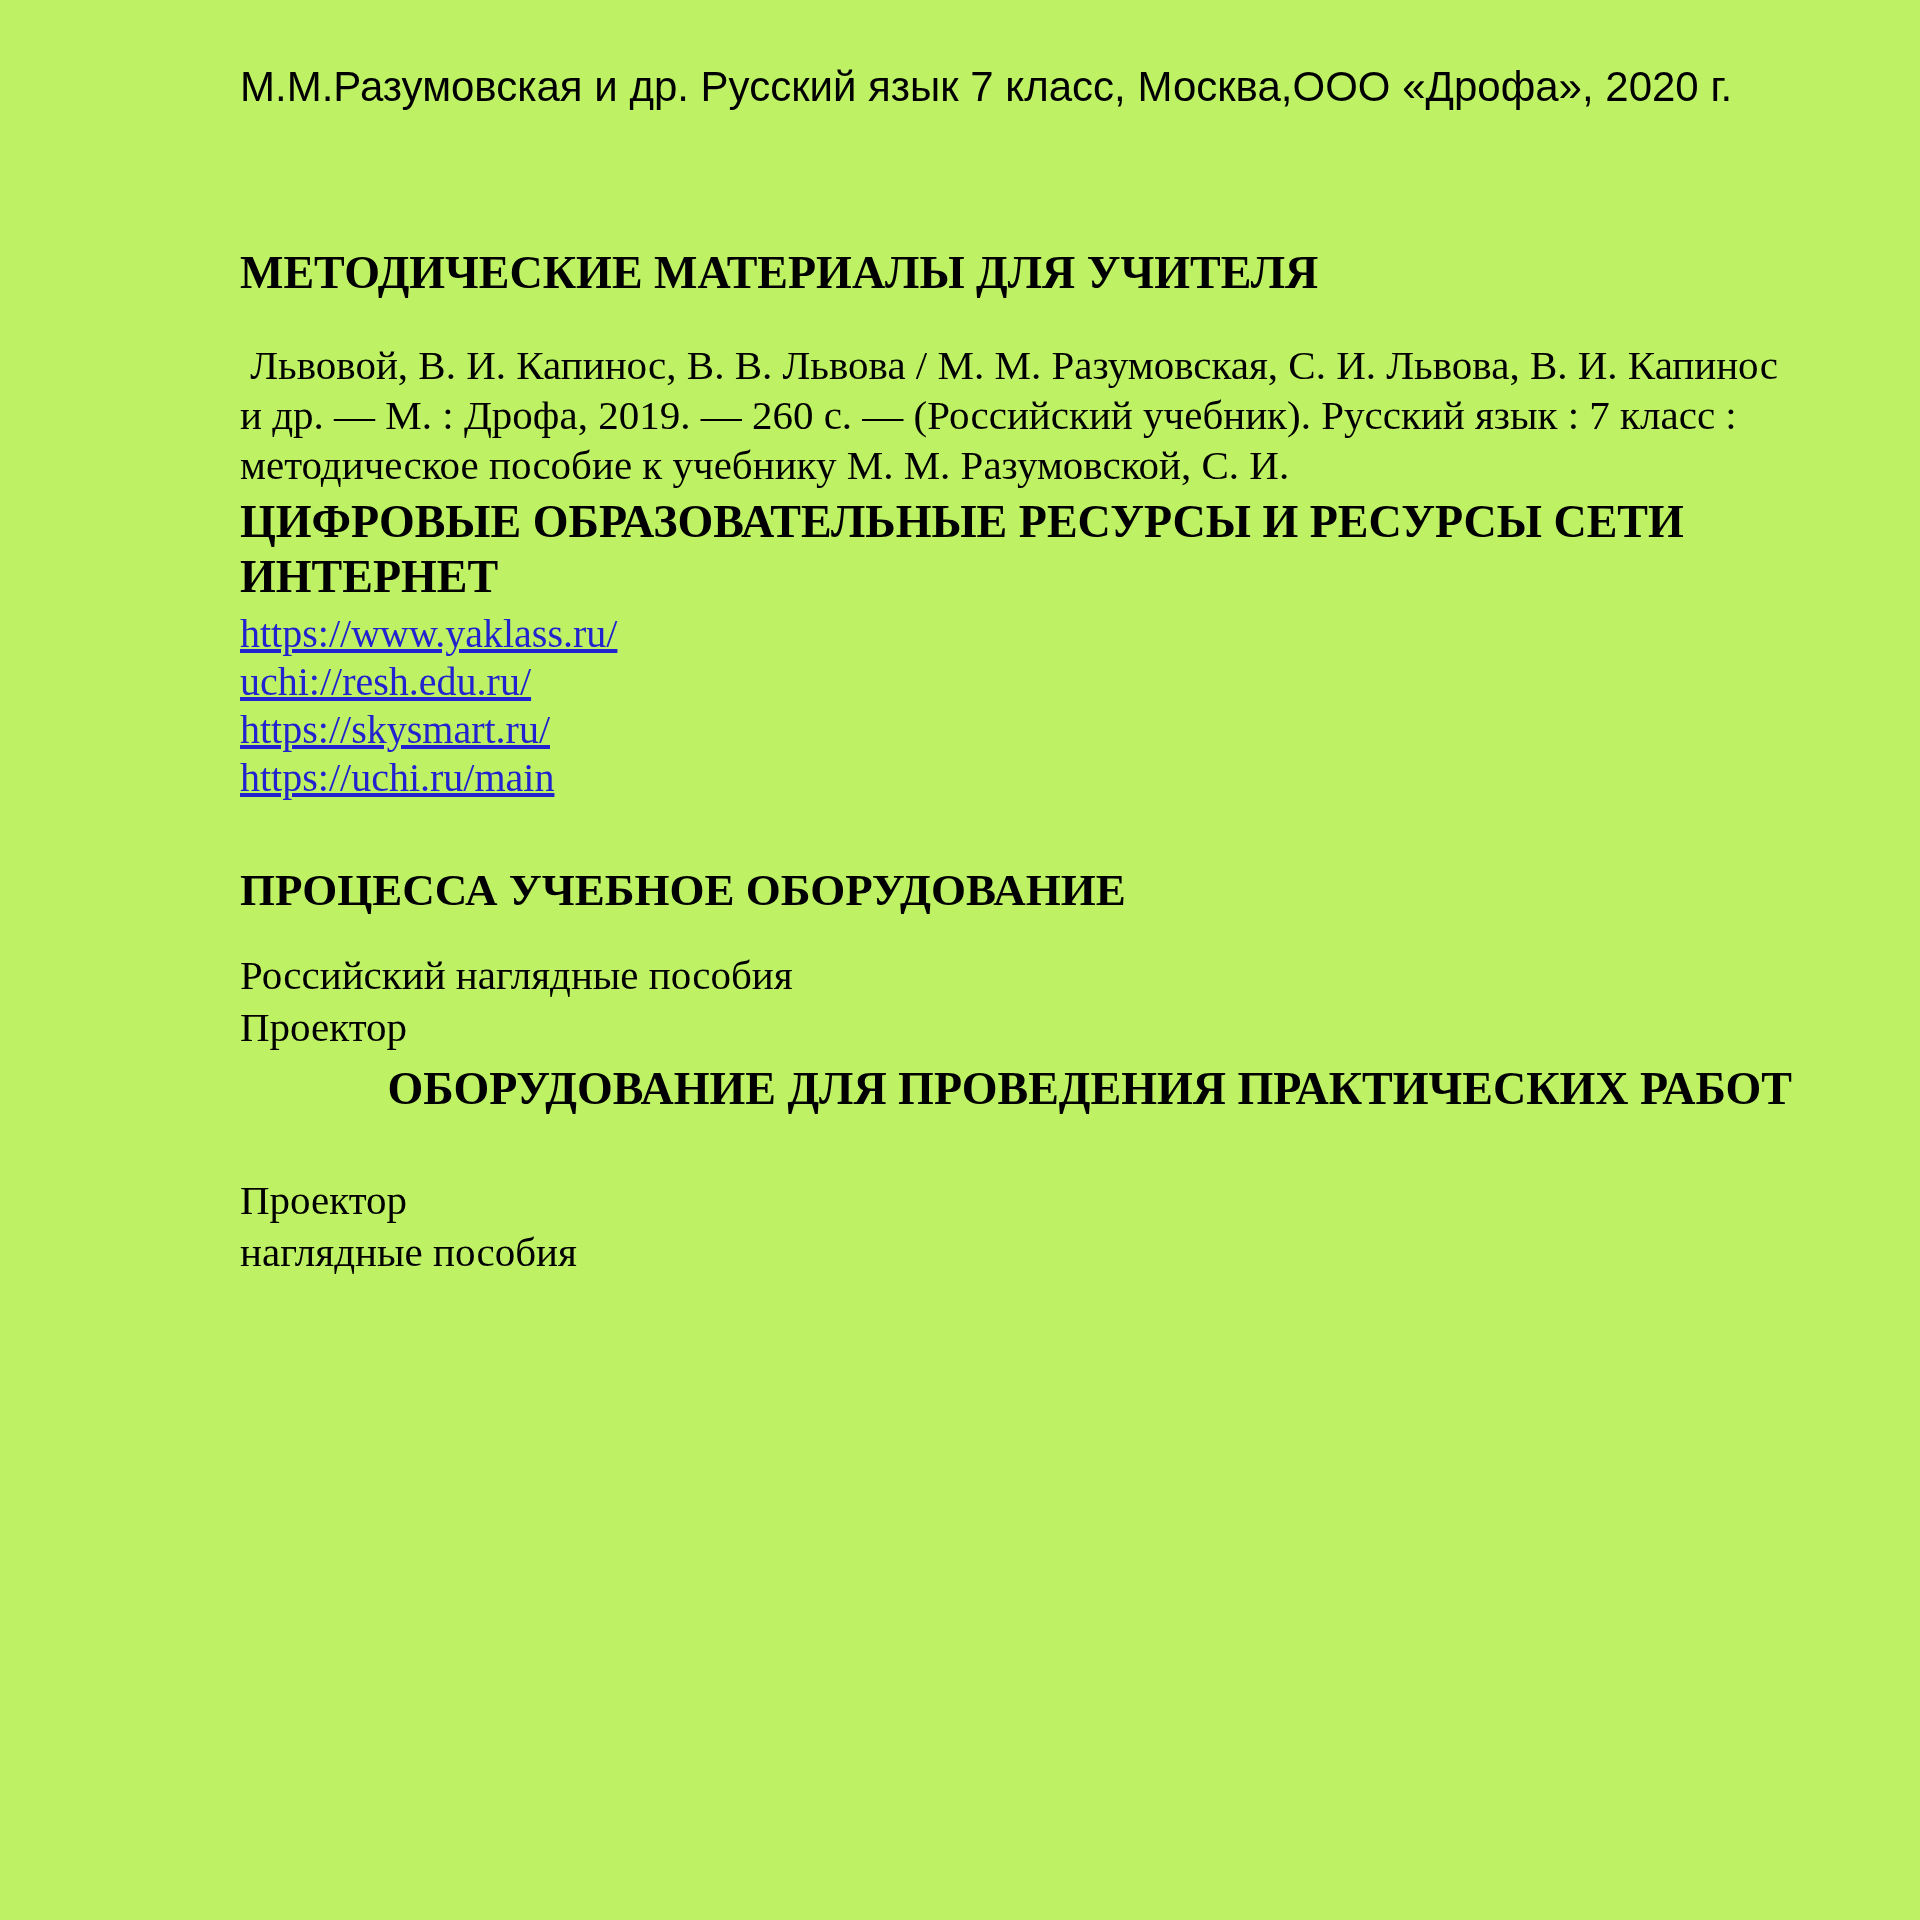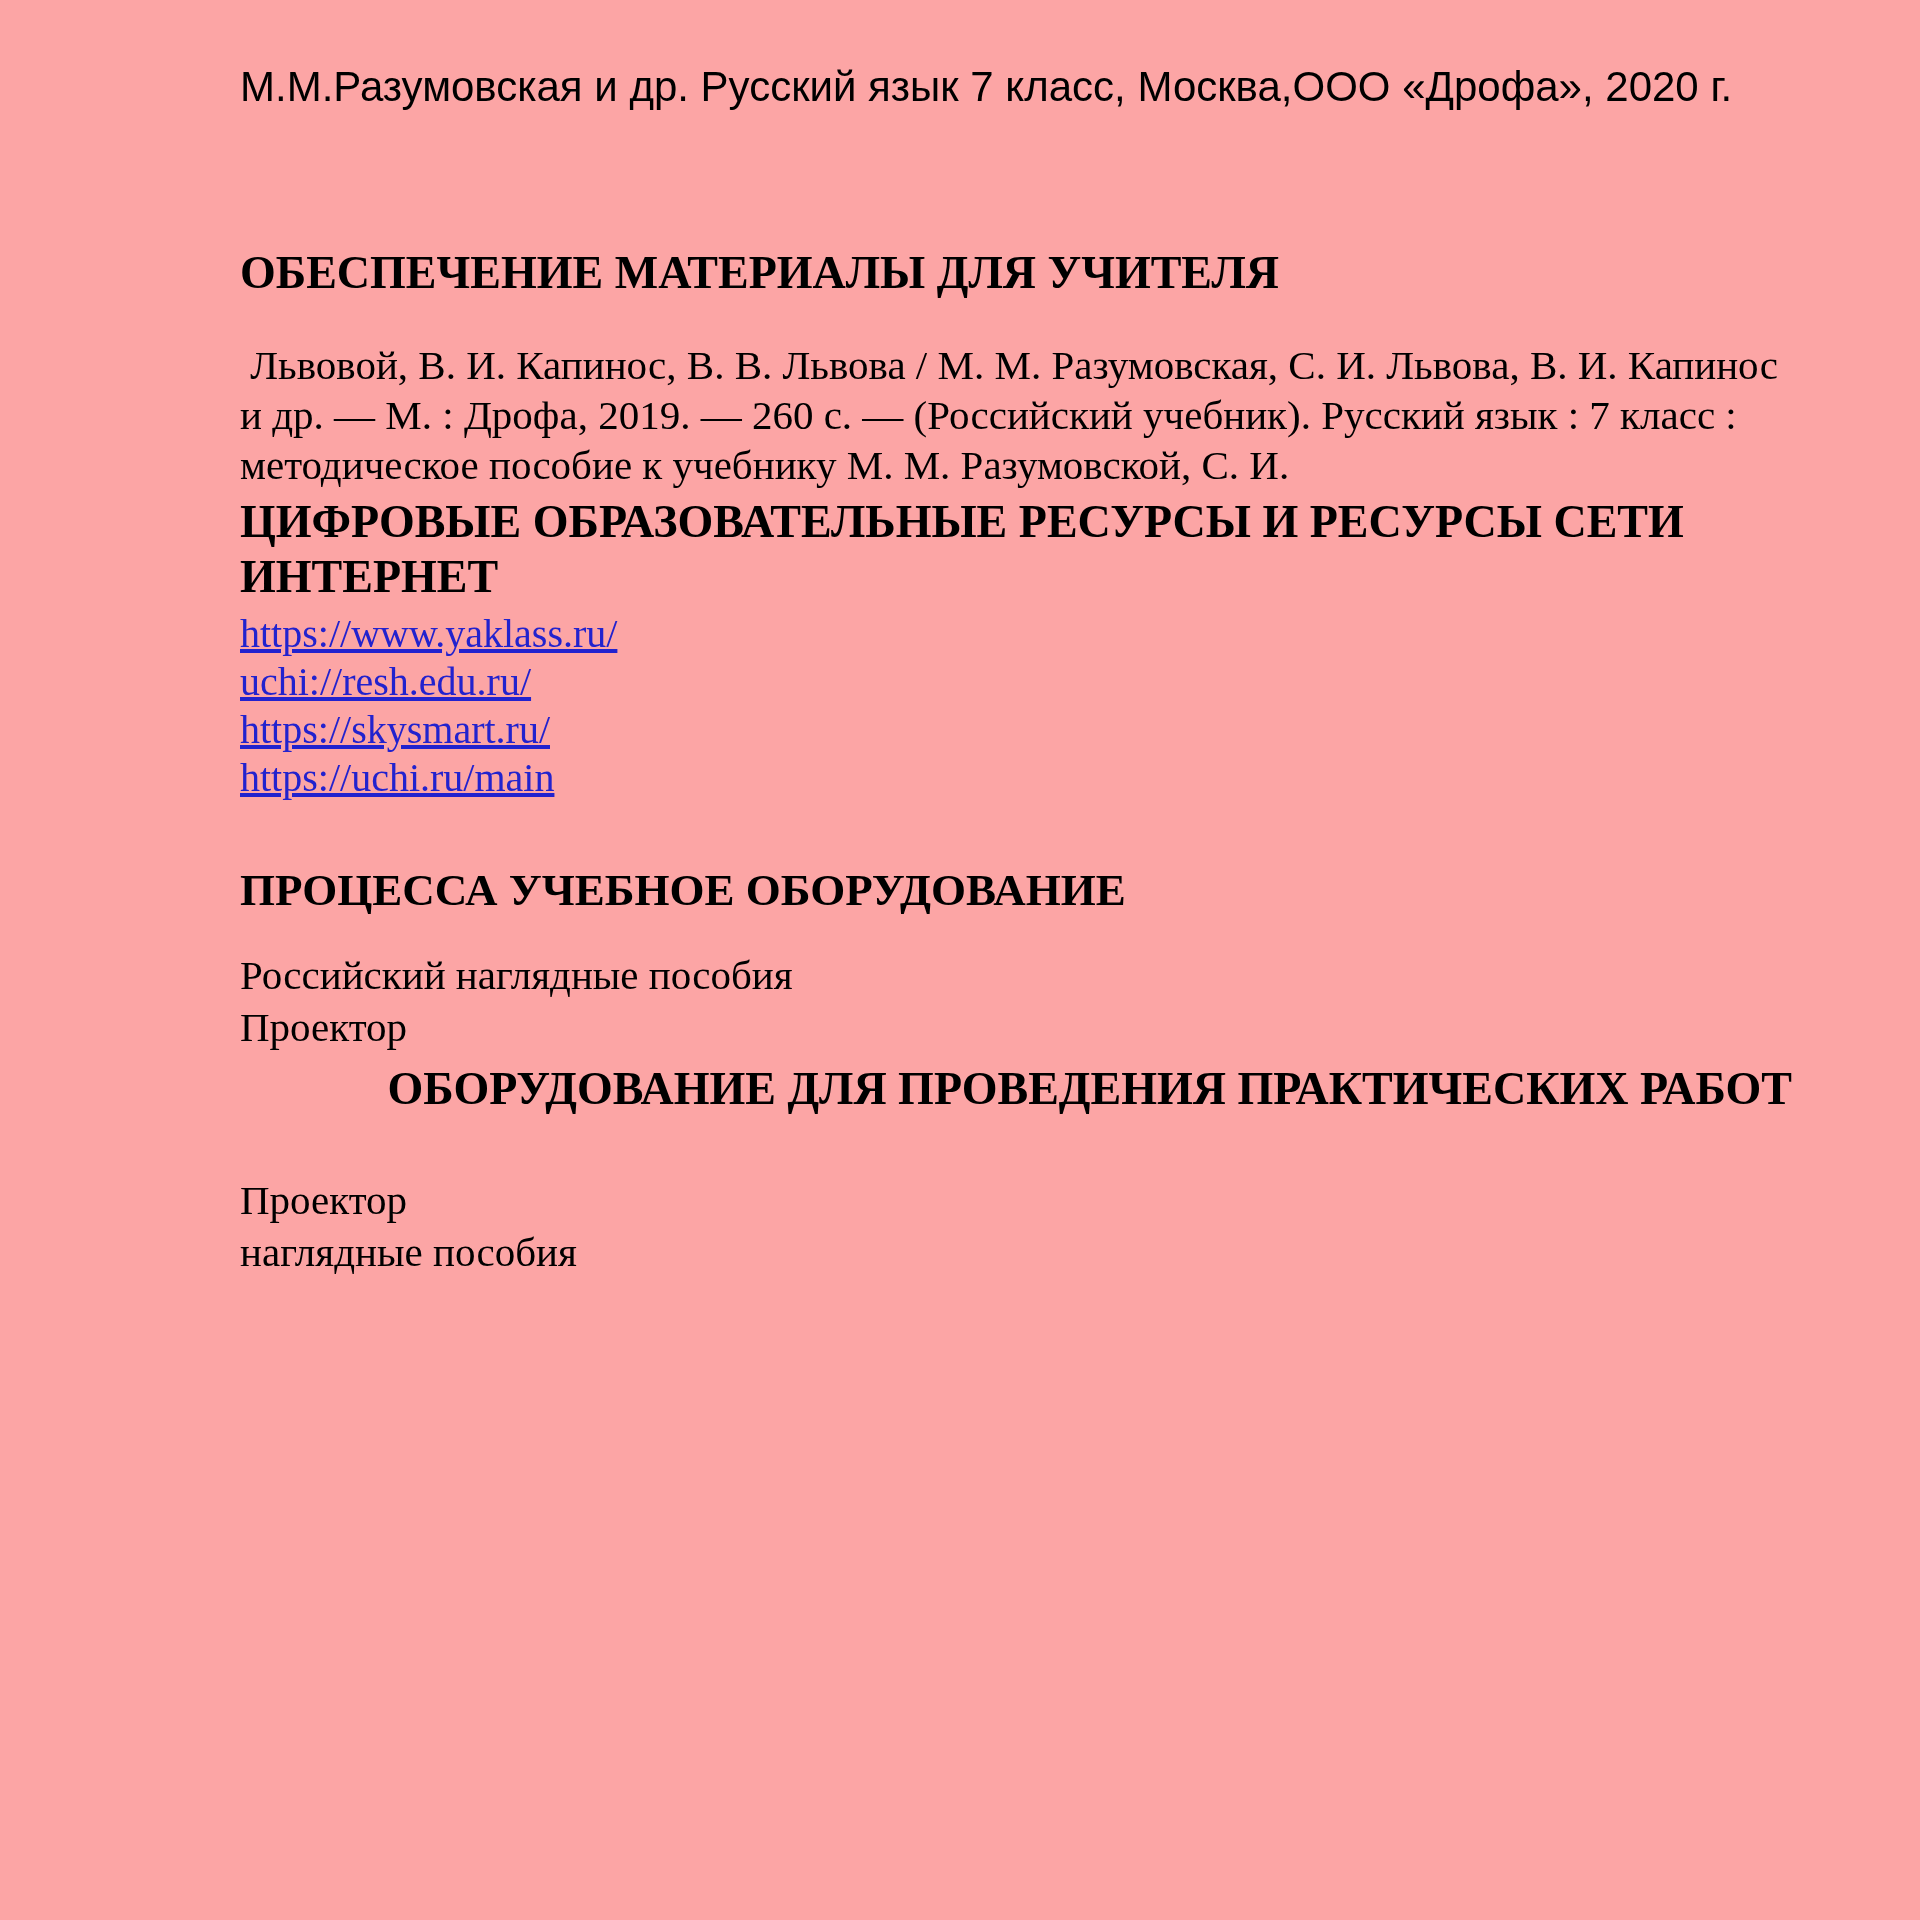--- a/index.html
+++ b/index.html
@@ -4,21 +4,21 @@
 <style>
   html, body {
     margin: 0;
     padding: 0;
     background: #ffffff;
   }
   .page {
     position: relative;
     width: 1920px;
     height: 1920px;
-    background: #fca5a5;
+    background: #bef264;
     color: #000000;
     overflow: hidden;
     box-sizing: border-box;
   }
   .content {
     position: absolute;
     left: 240px;
     top: 0;
     width: 1552px;
   }
@@ -96,21 +96,21 @@
   }
 </style>
 </head>
 <body>
 
 <div class="page">
   <div class="content">
 
     <div class="doc-header">М.М.Разумовская и др. Русский язык 7 класс, Москва,ООО «Дрофа», 2020 г.</div>
 
-    <div class="h-serif h1">ОБЕСПЕЧЕНИЕ МАТЕРИАЛЫ ДЛЯ УЧИТЕЛЯ</div>
+    <div class="h-serif h1">МЕТОДИЧЕСКИЕ МАТЕРИАЛЫ ДЛЯ УЧИТЕЛЯ</div>
 
     <div class="para">
       <div class="para-line"> Львовой, В. И. Капинос, В. В. Львова / М. М. Разумовская, С. И. Львова, В. И. Капинос</div>
       <div class="para-line">и др. — М. : Дрофа, 2019. — 260 с. — (Российский учебник). Русский язык : 7 класс :</div>
       <div class="para-line">методическое пособие к учебнику М. М. Разумовской, С. И.</div>
     </div>
 
     <div class="h-serif h2">ЦИФРОВЫЕ ОБРАЗОВАТЕЛЬНЫЕ РЕСУРСЫ И РЕСУРСЫ СЕТИ ИНТЕРНЕТ</div>
 
     <div class="links">

